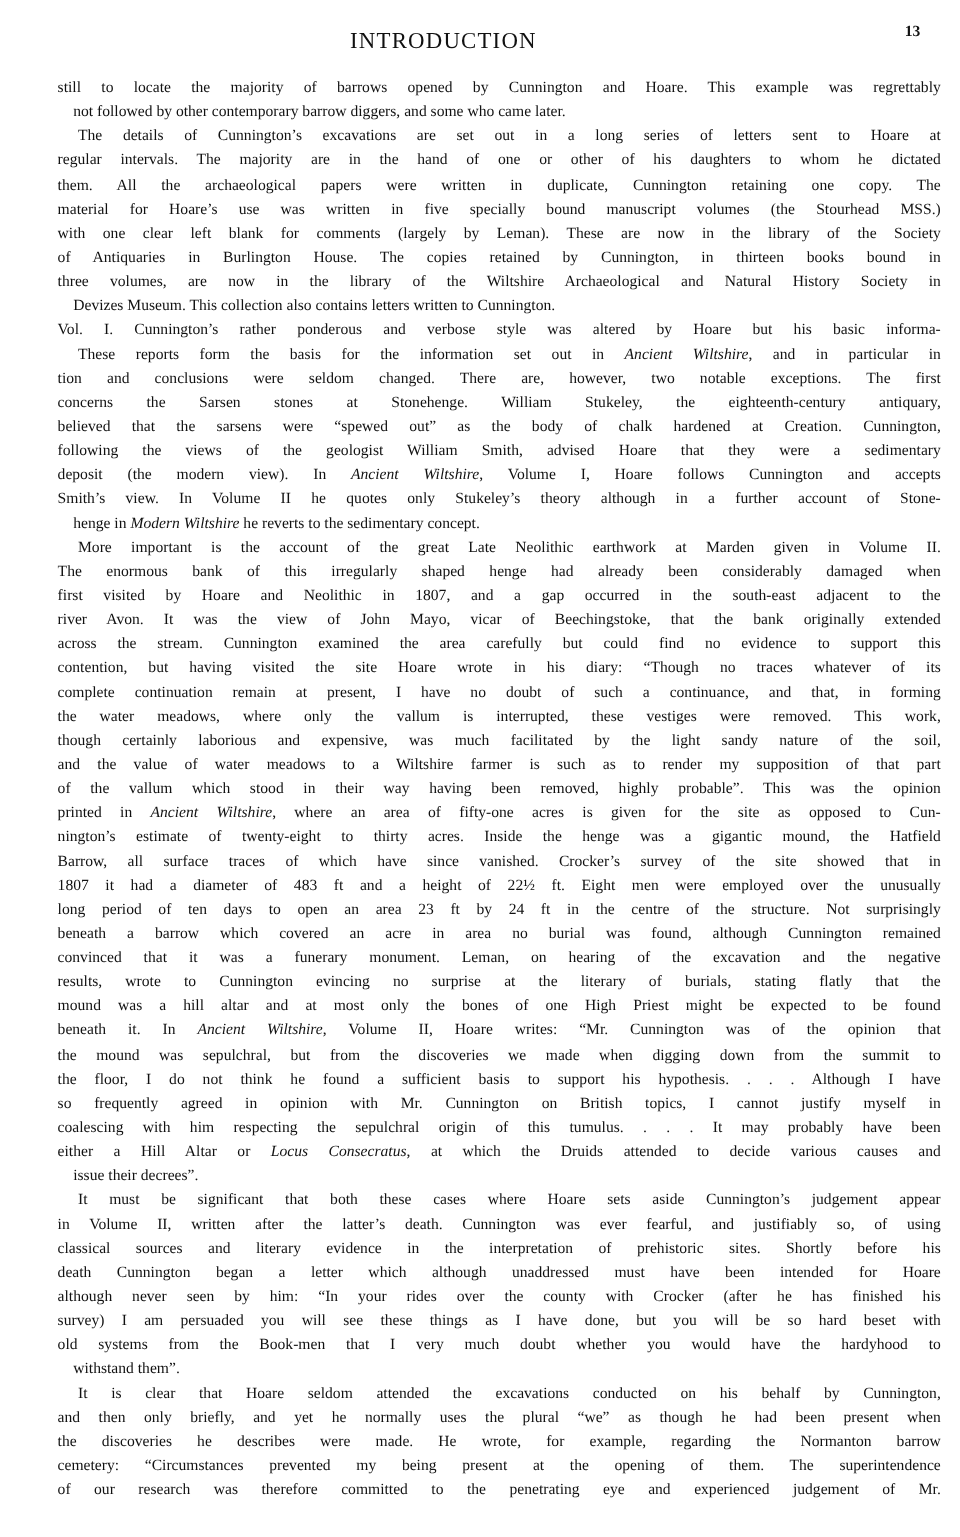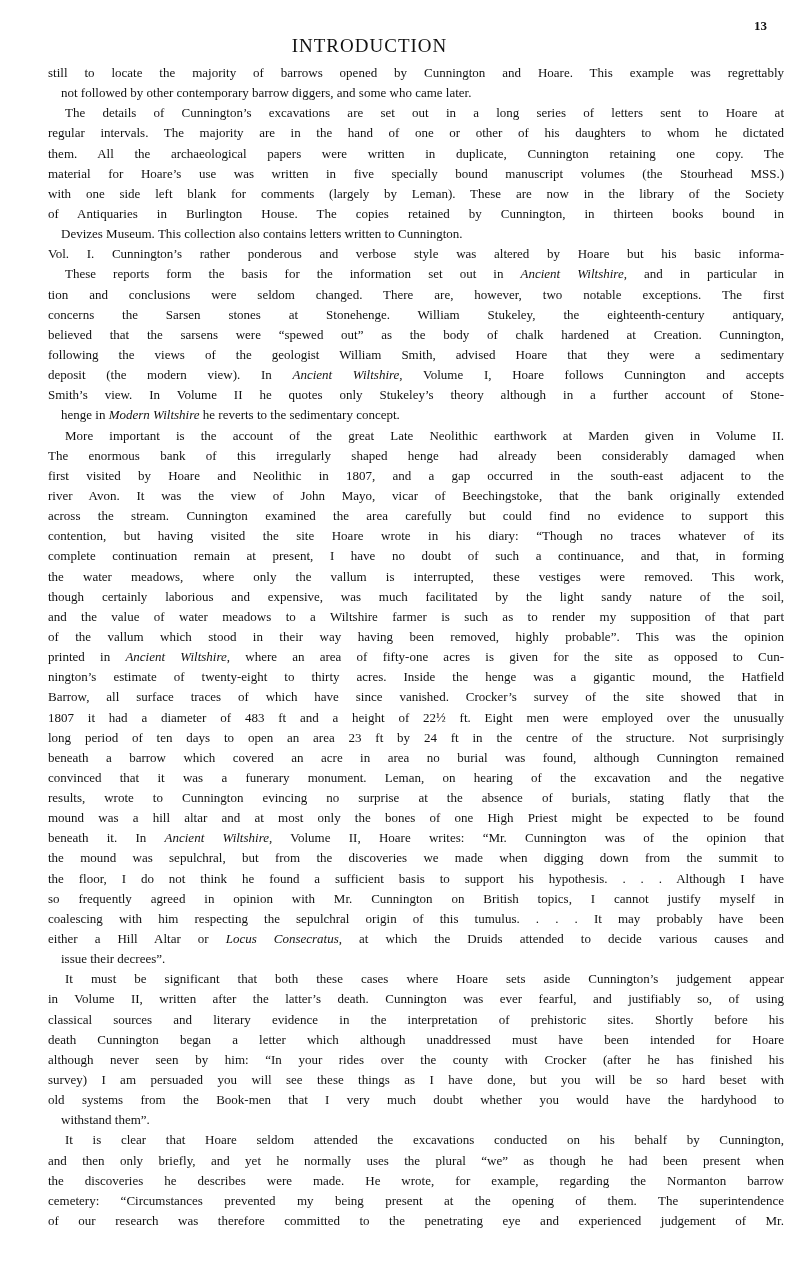--- a/index.html
+++ b/index.html
@@ -1,18 +1,18 @@
 <!DOCTYPE html>
 <html><head>
 <meta charset="utf-8">
 <style>
   html, body { margin: 0; padding: 0; background: #ffffff; }
   body { width: 800px; height: 1281px; overflow: hidden; position: relative; font-family: "Liberation Serif", "DejaVu Serif", serif; color: #111; }
   .header { position: absolute; top: 16px; left: 0; width: 800px; height: 30px; }
-  .running-title { position: absolute; left: 0; width: 739px; text-align: center; font-size: 19px; letter-spacing: 1px; top: 19px; }
+  .running-title { position: absolute; left: 0; width: 739px; text-align: center; font-size: 19px; letter-spacing: 1px; top: 8px; }
   .page-number { position: absolute; right: 33px; top: 2px; font-size: 13px; font-weight: bold; }
   .body-text { position: absolute; top: 63px; left: 48px; width: 736px; font-size: 13px; line-height: 20.15px; text-align: justify; }
   .line { display: block; text-align: justify; text-align-last: justify; white-space: nowrap; overflow: hidden; height: 20.15px; }
   .line.last { text-align-last: left; margin-left: 13px; }
   .line.indent { padding-left: 17px; }
   em { font-style: italic; }
 </style>
 </head>
 <body>
 
@@ -24,22 +24,23 @@
 <div class="body-text" id="body-text">
     <div class="para-block">
       <span class="line">still to locate the majority of barrows opened by Cunnington and Hoare. This example was regrettably</span>
       <span class="line last">not followed by other contemporary barrow diggers, and some who came later.</span>
     </div>
     <div class="para-block">
       <span class="line indent">The details of Cunnington’s excavations are set out in a long series of letters sent to Hoare at</span>
       <span class="line">regular intervals. The majority are in the hand of one or other of his daughters to whom he dictated</span>
       <span class="line">them. All the archaeological papers were written in duplicate, Cunnington retaining one copy. The</span>
       <span class="line">material for Hoare’s use was written in five specially bound manuscript volumes (the Stourhead MSS.)</span>
-      <span class="line">with one side left blank for comments (largely by Leman). These are now in the library of the Society</span>
+      <span class="line">with one clear left blank for comments (largely by Leman). These are now in the library of the Society</span>
       <span class="line">of Antiquaries in Burlington House. The copies retained by Cunnington, in thirteen books bound in</span>
+      <span class="line">three volumes, are now in the library of the Wiltshire Archaeological and Natural History Society in</span>
       <span class="line last">Devizes Museum. This collection also contains letters written to Cunnington.</span>
     </div>
     <div class="para-block">
       <span class="line">Vol. I. Cunnington’s rather ponderous and verbose style was altered by Hoare but his basic informa-</span>
       <span class="line indent">These reports form the basis for the information set out in <em>Ancient Wiltshire</em>, and in particular in</span>
       <span class="line">tion and conclusions were seldom changed. There are, however, two notable exceptions. The first</span>
       <span class="line">concerns the Sarsen stones at Stonehenge. William Stukeley, the eighteenth-century antiquary,</span>
       <span class="line">believed that the sarsens were “spewed out” as the body of chalk hardened at Creation. Cunnington,</span>
       <span class="line">following the views of the geologist William Smith, advised Hoare that they were a sedimentary</span>
       <span class="line">deposit (the modern view). In <em>Ancient Wiltshire</em>, Volume I, Hoare follows Cunnington and accepts</span>
@@ -58,21 +59,21 @@
       <span class="line">though certainly laborious and expensive, was much facilitated by the light sandy nature of the soil,</span>
       <span class="line">and the value of water meadows to a Wiltshire farmer is such as to render my supposition of that part</span>
       <span class="line">of the vallum which stood in their way having been removed, highly probable”. This was the opinion</span>
       <span class="line">printed in <em>Ancient Wiltshire</em>, where an area of fifty-one acres is given for the site as opposed to Cun-</span>
       <span class="line">nington’s estimate of twenty-eight to thirty acres. Inside the henge was a gigantic mound, the Hatfield</span>
       <span class="line">Barrow, all surface traces of which have since vanished. Crocker’s survey of the site showed that in</span>
       <span class="line">1807 it had a diameter of 483 ft and a height of 22½ ft. Eight men were employed over the unusually</span>
       <span class="line">long period of ten days to open an area 23 ft by 24 ft in the centre of the structure. Not surprisingly</span>
       <span class="line">beneath a barrow which covered an acre in area no burial was found, although Cunnington remained</span>
       <span class="line">convinced that it was a funerary monument. Leman, on hearing of the excavation and the negative</span>
-      <span class="line">results, wrote to Cunnington evincing no surprise at the absence of burials, stating flatly that the</span>
+      <span class="line">results, wrote to Cunnington evincing no surprise at the literary of burials, stating flatly that the</span>
       <span class="line">mound was a hill altar and at most only the bones of one High Priest might be expected to be found</span>
       <span class="line">beneath it. In <em>Ancient Wiltshire</em>, Volume II, Hoare writes: “Mr. Cunnington was of the opinion that</span>
       <span class="line">the mound was sepulchral, but from the discoveries we made when digging down from the summit to</span>
       <span class="line">the floor, I do not think he found a sufficient basis to support his hypothesis. . . . Although I have</span>
       <span class="line">so frequently agreed in opinion with Mr. Cunnington on British topics, I cannot justify myself in</span>
       <span class="line">coalescing with him respecting the sepulchral origin of this tumulus. . . . It may probably have been</span>
       <span class="line">either a Hill Altar or <em>Locus Consecratus</em>, at which the Druids attended to decide various causes and</span>
       <span class="line last">issue their decrees”.</span>
     </div>
     <div class="para-block">

